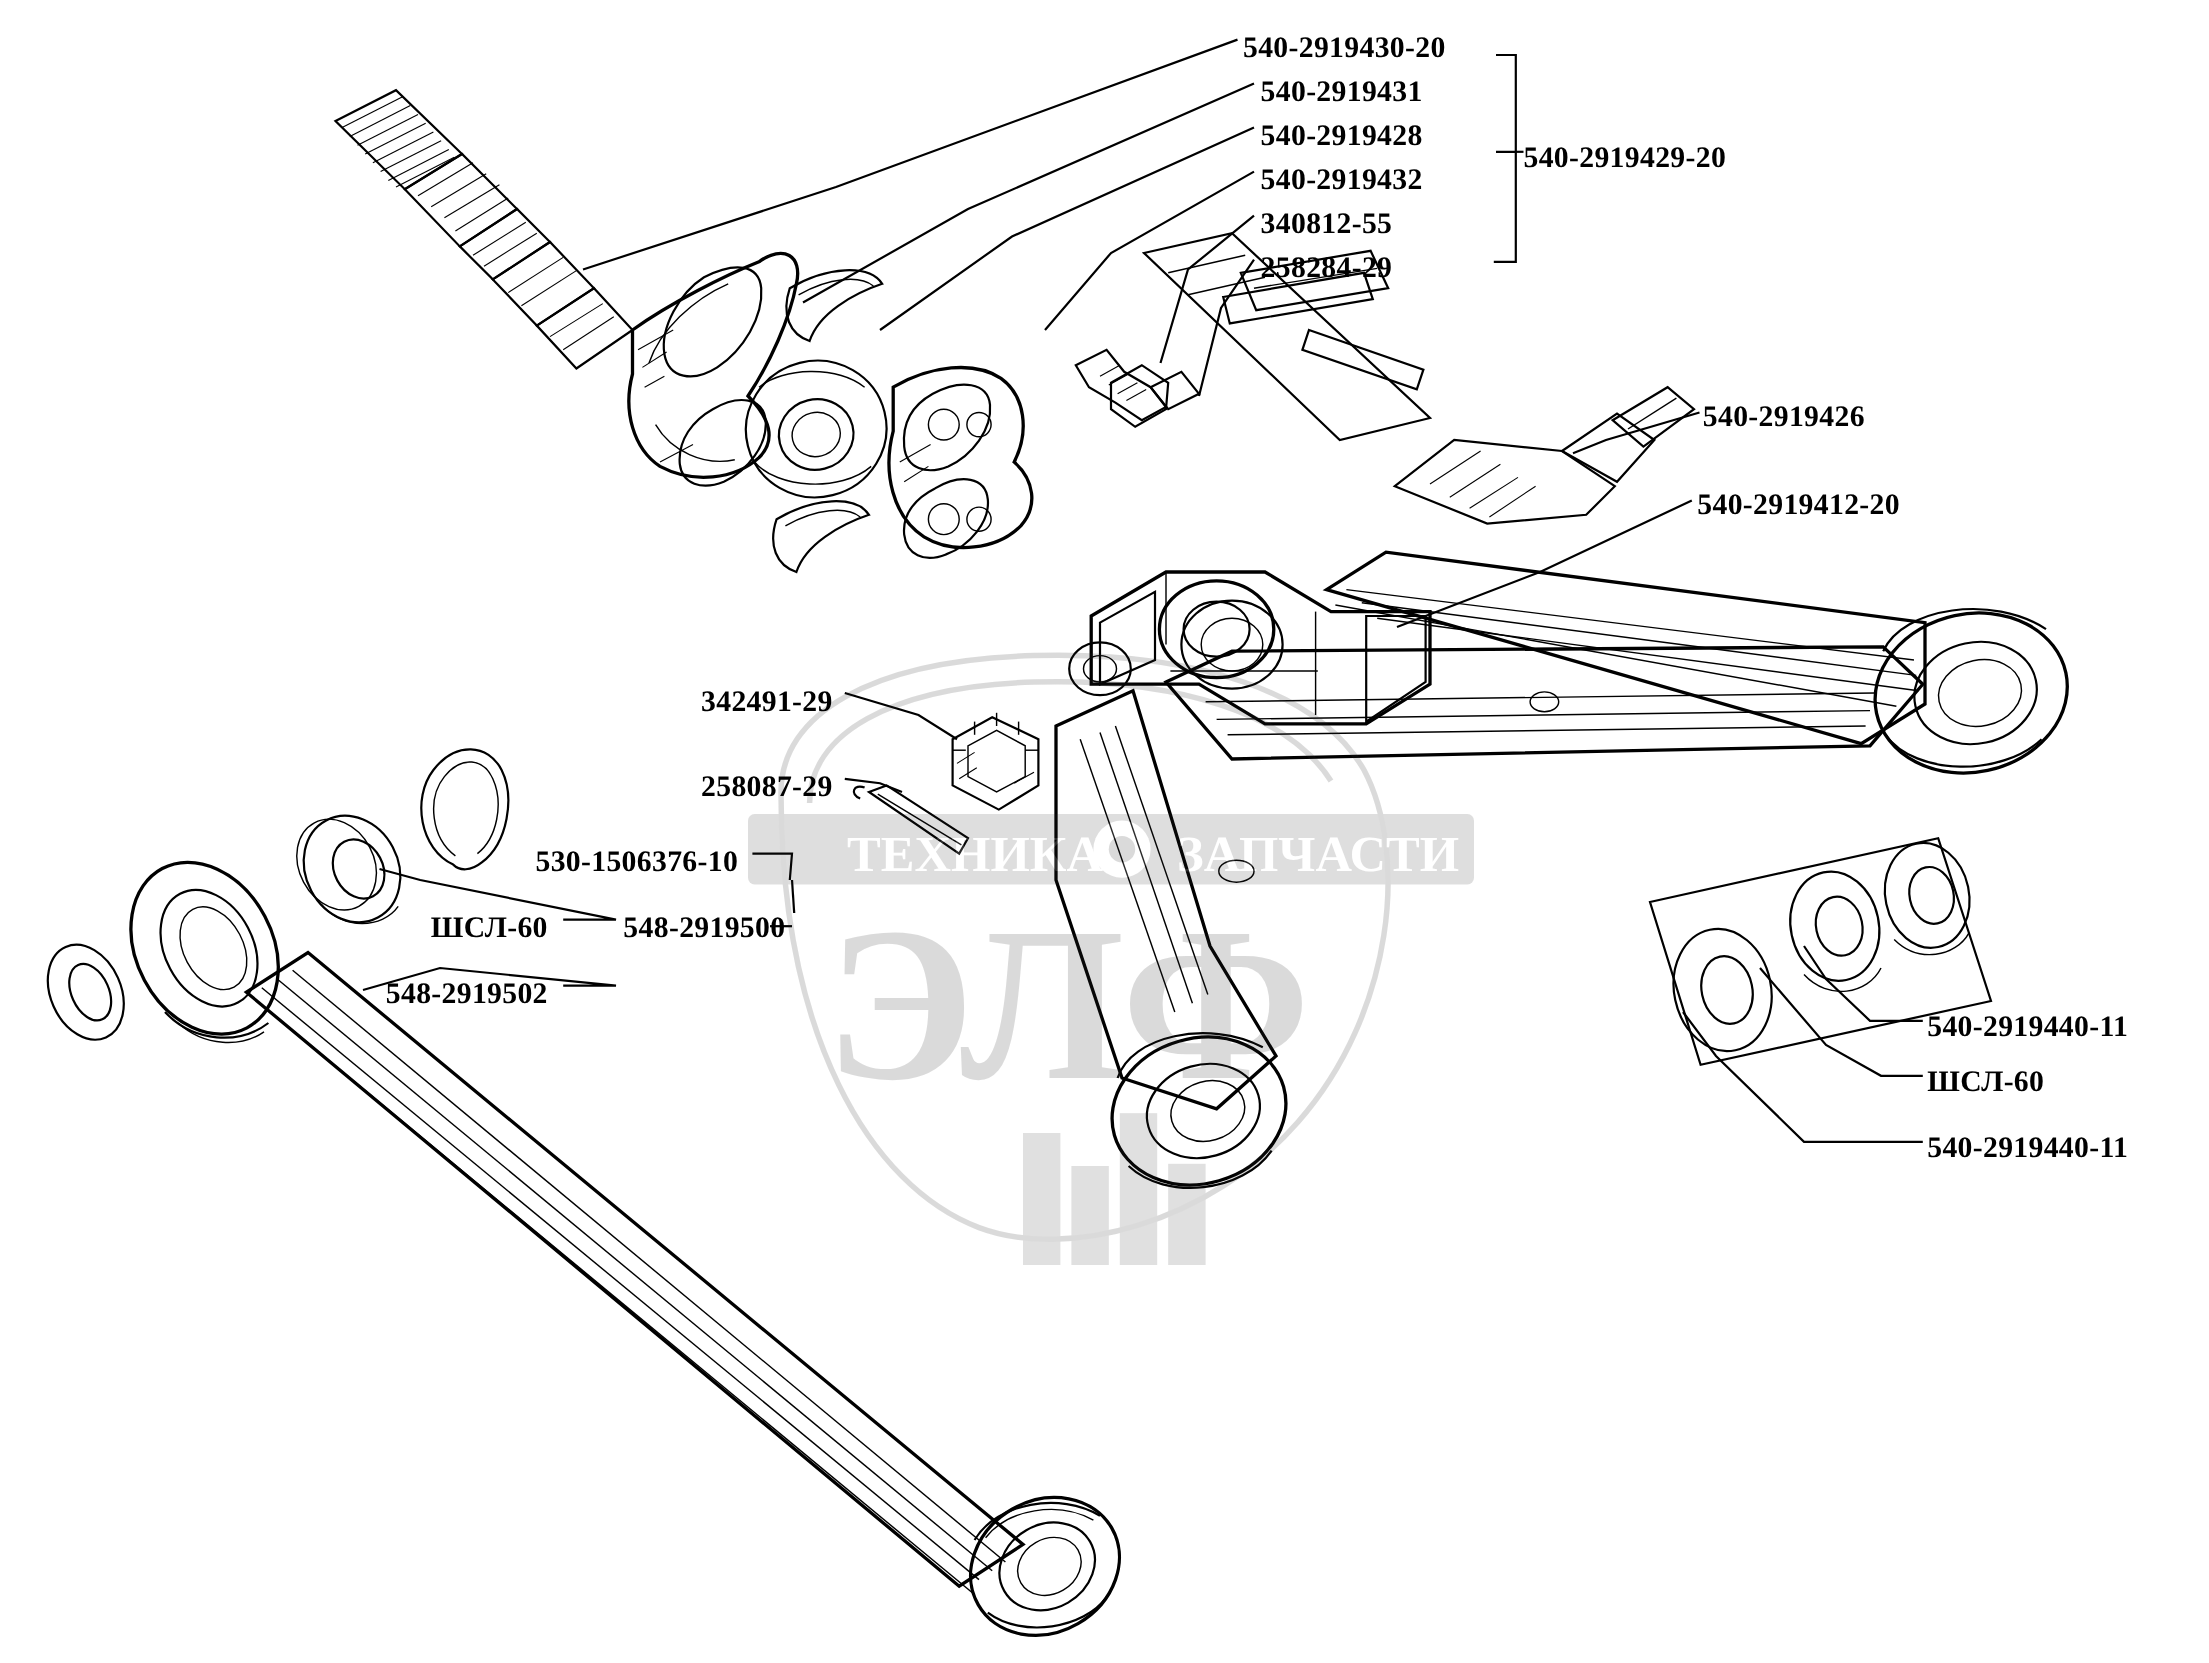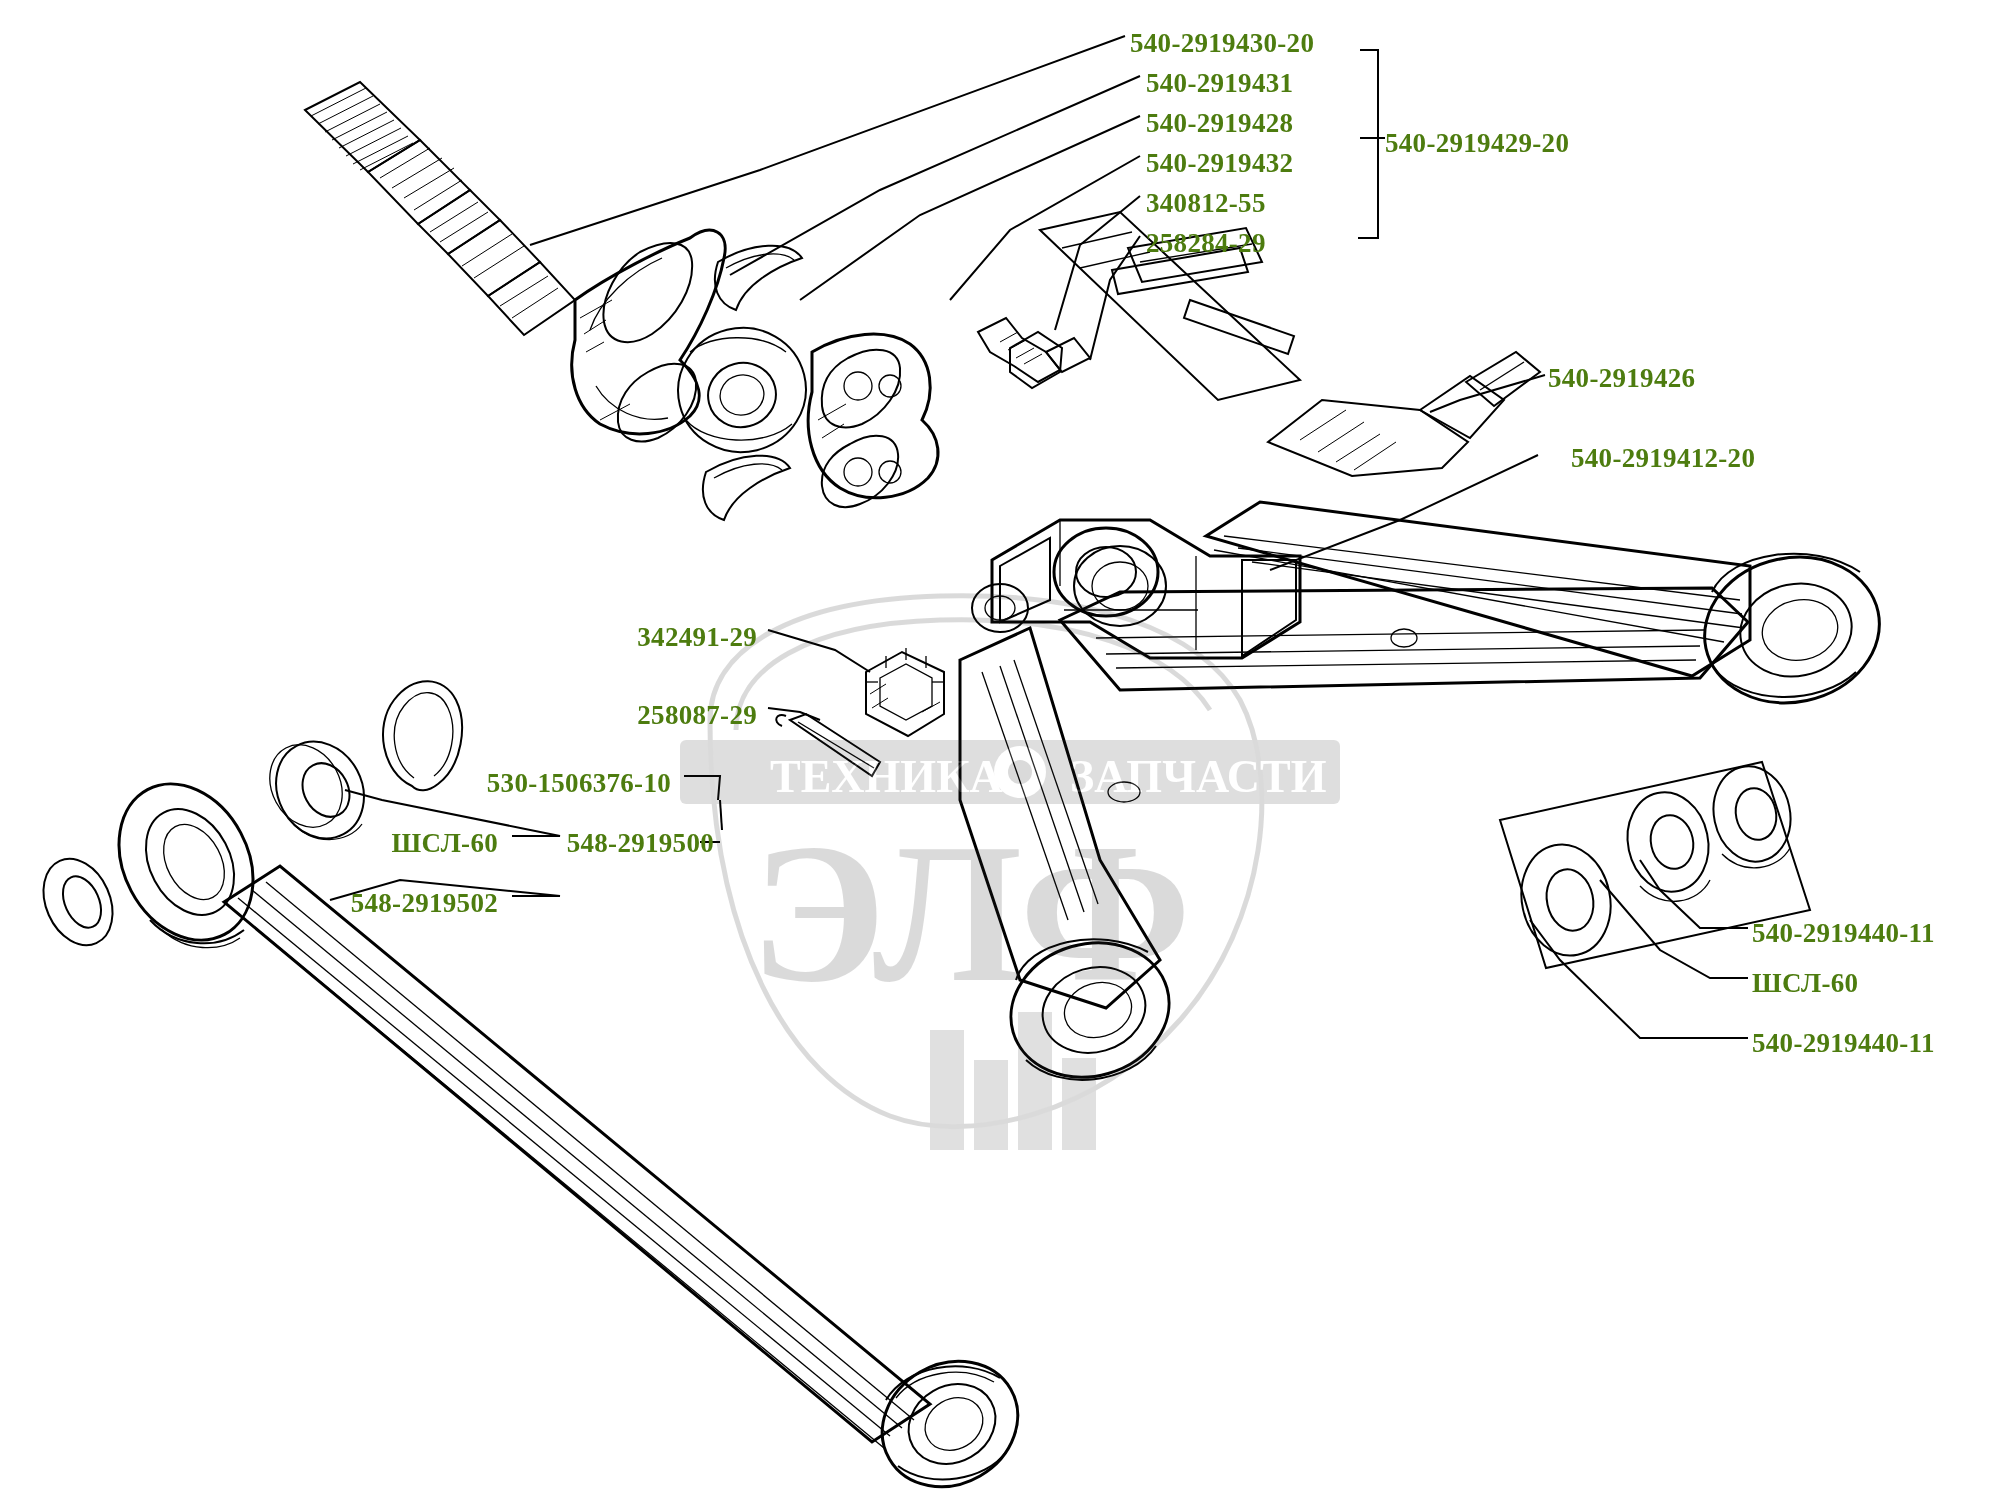--- a/index.html
+++ b/index.html
@@ -26,21 +26,21 @@
     opacity: 0.17;
     pointer-events: none;
   }
 
   
   .label {
     position: absolute;
     font-family: "Liberation Serif", serif;
     font-weight: bold;
     font-size: 27px;
-    color: #4d7c0f;
+    color: #000000;
     white-space: nowrap;
     letter-spacing: 0.3px;
   }
   .label.r { text-align: right; }
 
   
   .title {
     position: absolute;
     left: 1195px;
     top: 1418px;
@@ -373,21 +373,21 @@
 
   <div class="label" style="left:1130px; top:28px;">540-2919430-20</div>
   <div class="label" style="left:1146px; top:68px;">540-2919431</div>
   <div class="label" style="left:1146px; top:108px;">540-2919428</div>
   <div class="label" style="left:1146px; top:148px;">540-2919432</div>
   <div class="label" style="left:1146px; top:188px;">340812-55</div>
   <div class="label" style="left:1146px; top:228px;">258284-29</div>
   <div class="label" style="left:1385px; top:128px;">540-2919429-20</div>
 
   <div class="label" style="left:1548px; top:363px;">540-2919426</div>
-  <div class="label" style="left:1543px; top:443px;margin-left:28px;">540-2919412-20</div>
+  <div class="label" style="left:1543px; top:443px;">540-2919412-20</div>
 
   <div class="label r" style="left:557px;  top:622px; width:200px;">342491-29</div>
   <div class="label r" style="left:557px;  top:700px; width:200px;">258087-29</div>
   <div class="label r" style="left:441px;  top:768px; width:230px;">530-1506376-10</div>
   <div class="label r" style="left:378px;  top:828px; width:120px;">ШСЛ-60</div>
   <div class="label r" style="left:514px;  top:828px; width:200px;">548-2919500</div>
   <div class="label r" style="left:298px;  top:888px; width:200px;">548-2919502</div>
 
   <div class="label" style="left:1752px; top:918px;">540-2919440-11</div>
   <div class="label" style="left:1752px; top:968px;">ШСЛ-60</div>

